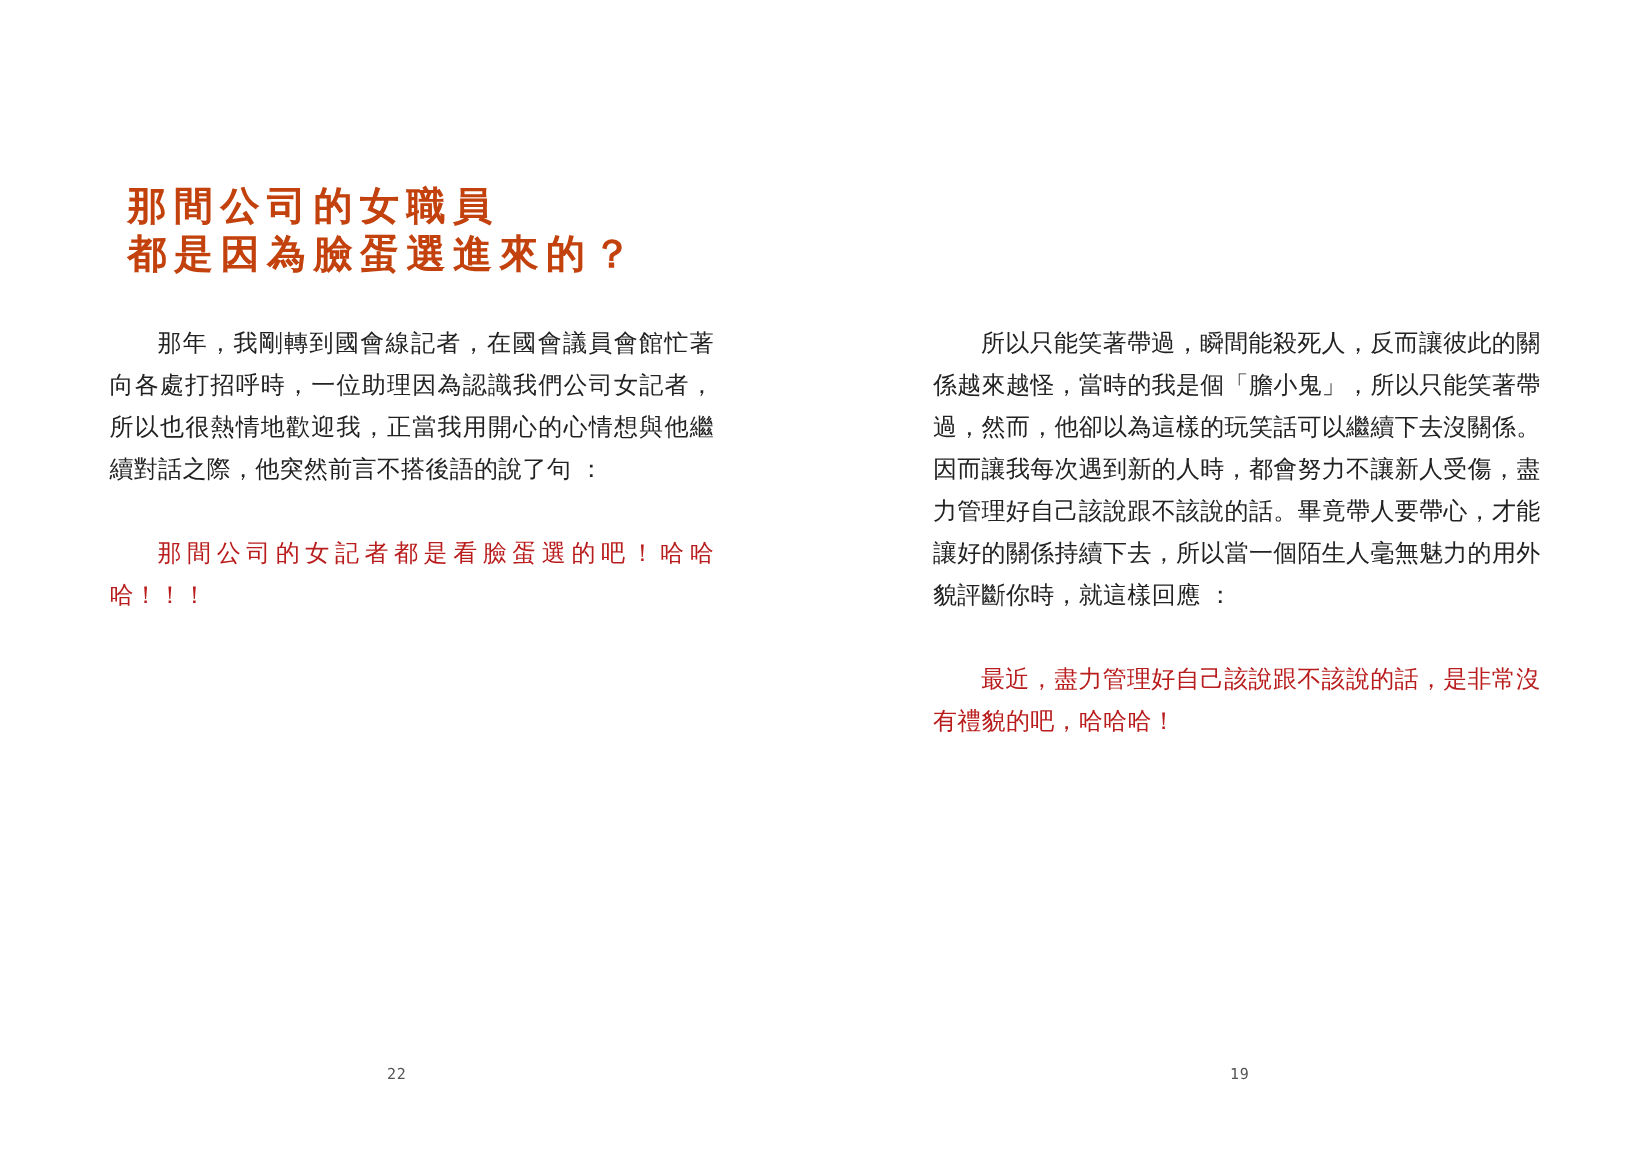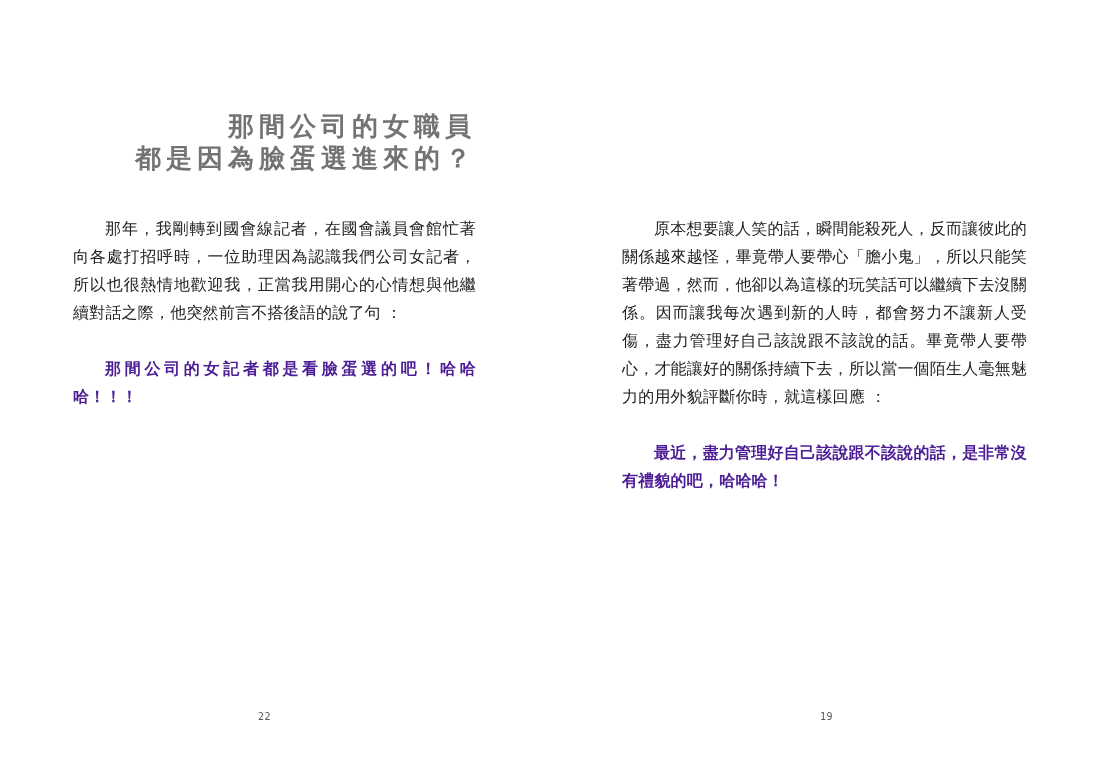--- a/index.html
+++ b/index.html
@@ -25,49 +25,49 @@
       height: 781px;
     }
     .page-left { left: 0; width: 550px; }
     .page-right { left: 550px; width: 550px; }
 
     .chapter-title {
       position: absolute;
       left: 73px;
       width: 403px;
       top: 110px;
-      margin: 0;
-      text-align: right;
+      margin: 12px;
+      text-align: left;
       font-family: "DejaVu Serif", "Liberation Serif", serif;
       font-weight: bold;
       font-size: 26px;
       line-height: 32px;
       letter-spacing: 5px;
-      color: #737373;
+      color: #c2410c;
     }
     .chapter-title span { display: block; }
 
     .body-text {
       position: absolute;
       font-size: 16px;
       line-height: 28px;
       color: #222;
       text-align: justify;
       margin: 0;
       letter-spacing: 0.2px;
     }
     .body-text .para {
       margin: 0;
       text-indent: 2em;
     }
     .body-text .quote {
       margin: 0;
-      font-weight: bold;
+      font-weight: normal;
       text-indent: 2em;
-      color: #4c1d95;
+      color: #b91c1c;
     }
     .spacer { height: 28px; }
 
     .left-body { left: 73px; width: 403px; top: 215px; }
     .right-body { left: 72px; width: 405px; top: 215px; }
 
     .page-number {
       position: absolute;
       top: 711px;
       font-family: "DejaVu Sans Mono", "Liberation Mono", monospace;
@@ -94,21 +94,21 @@
       <div class="spacer"></div>
       <p class="quote">那間公司的女記者都是看臉蛋選的吧！哈哈哈！！！</p>
       <div class="spacer"></div>
     </div>
 
     <div class="page-number">22</div>
   </div>
 
   <div class="page page-right">
     <div class="body-text right-body">
-      <p class="para">原本想要讓人笑的話，瞬間能殺死人，反而讓彼此的關係越來越怪，畢竟帶人要帶心「膽小鬼」，所以只能笑著帶過，然而，他卻以為這樣的玩笑話可以繼續下去沒關係。因而讓我每次遇到新的人時，都會努力不讓新人受傷，盡力管理好自己該說跟不該說的話。畢竟帶人要帶心，才能讓好的關係持續下去，所以當一個陌生人毫無魅力的用外貌評斷你時，就這樣回應 ：</p>
+      <p class="para">所以只能笑著帶過，瞬間能殺死人，反而讓彼此的關係越來越怪，當時的我是個「膽小鬼」，所以只能笑著帶過，然而，他卻以為這樣的玩笑話可以繼續下去沒關係。因而讓我每次遇到新的人時，都會努力不讓新人受傷，盡力管理好自己該說跟不該說的話。畢竟帶人要帶心，才能讓好的關係持續下去，所以當一個陌生人毫無魅力的用外貌評斷你時，就這樣回應 ：</p>
       <div class="spacer"></div>
       <p class="quote">最近，盡力管理好自己該說跟不該說的話，是非常沒有禮貌的吧，哈哈哈！</p>
     </div>
 
     <div class="page-number">19</div>
   </div>
 
 </div>
 
 </body></html>

